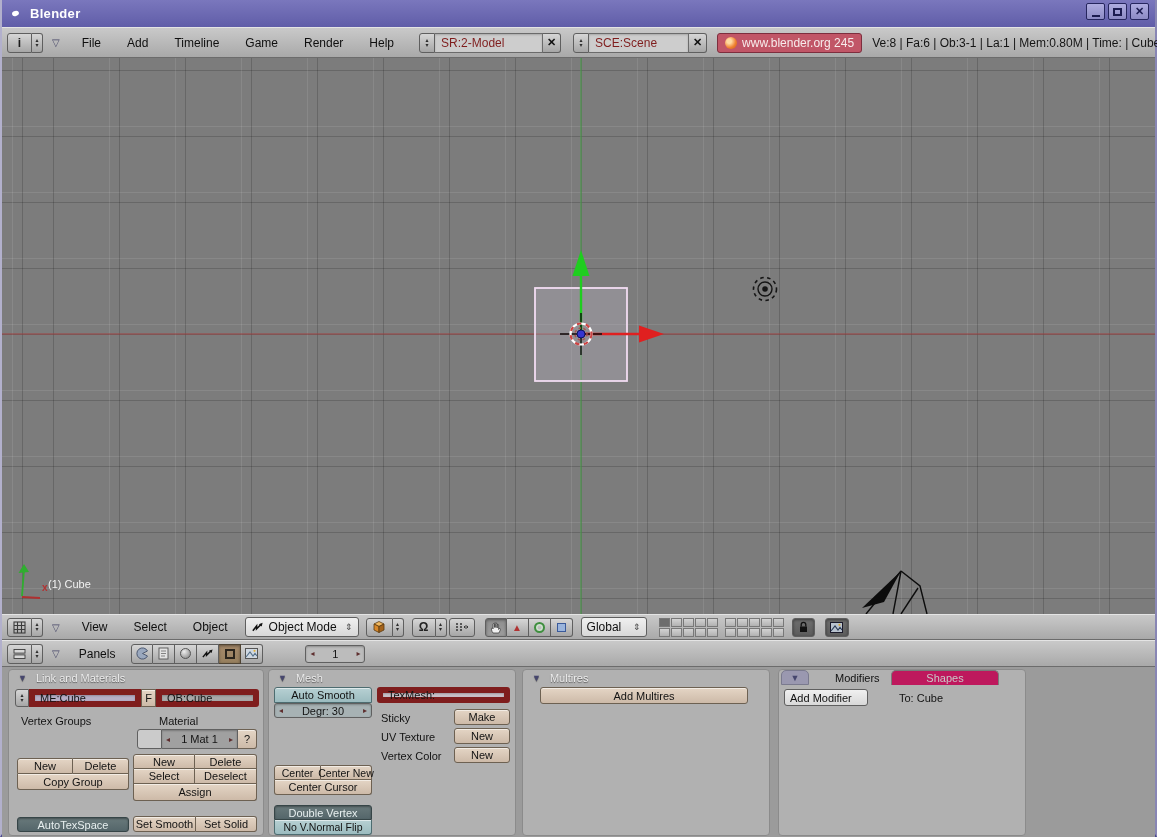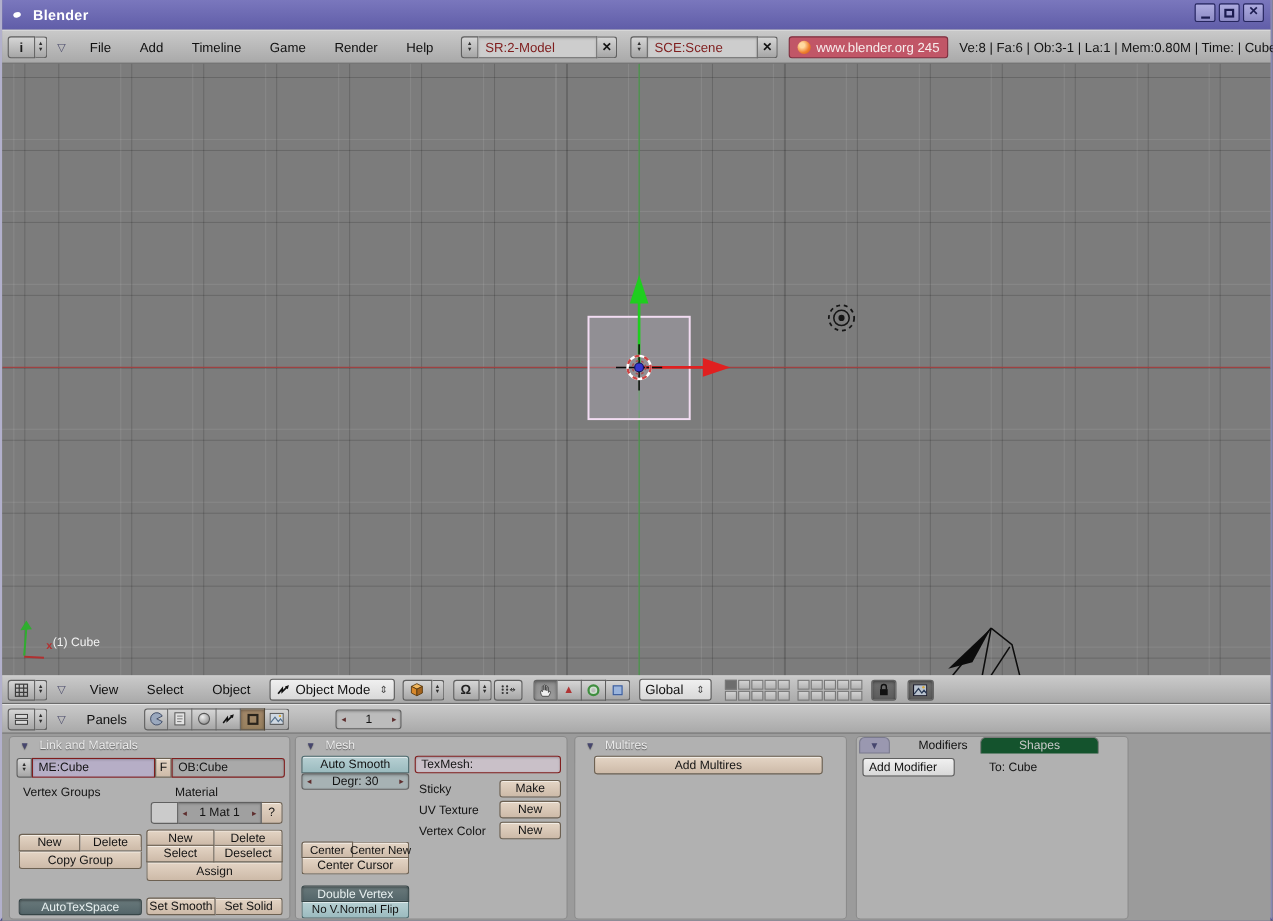--- a/index.html
+++ b/index.html
@@ -64,26 +64,26 @@
   .btn{display:flex;align-items:center;justify-content:center;font-size:11px;color:#131313;background:linear-gradient(#e4d5c5,#cdbaa8);border:1px solid #6d6152;border-radius:3px;box-shadow:inset 0 1px 0 rgba(255,255,255,.55);white-space:nowrap}
   .btn-cyan{background:linear-gradient(#b7d0d3,#9bbbbf);border-color:#4d6c70}
   .btn-dark{background:linear-gradient(#69797b,#54666a);border-color:#364547;color:#e7efef;box-shadow:inset 0 1px 2px rgba(0,0,0,.35)}
   .jr{border-radius:3px 0 0 3px}
   .jl{border-radius:0 3px 3px 0;border-left:none}
   .jt{border-radius:3px 3px 0 0}
   .jb{border-radius:0 0 3px 3px;border-top:none}
   .jm{border-radius:0;border-top:none}
   .numf{background:#a0a0a0;border:1px solid #606060;border-radius:3px;display:flex;align-items:center;justify-content:space-between;font-size:11px;color:#131313;padding:0 4px;box-shadow:inset 0 1px 2px rgba(0,0,0,.25)}
   .numf .ar{font-size:8px;color:#5e2e2e}
-  .inpf{background:#c9c0c8;border:1px solid #7f1d1d;border-radius:3px;display:flex;align-items:center;font-size:11px;color:#131313;padding:0 5px;box-shadow:inset 0 1px 2px rgba(0,0,0,.2)}
+  .inpf{background:#c9c0c8;border:6px solid #7f1d1d;border-radius:3px;display:flex;align-items:center;font-size:11px;color:#131313;padding:0 5px;box-shadow:inset 0 1px 2px rgba(0,0,0,.2)}
   .mefield{background:#b6aec6}
   .obfield{background:#a9a9a9}
   .lbl{font-size:11px;color:#131313;position:absolute;white-space:nowrap}
   .swatch{background:#cbcbcb;border:1px solid #606060;border-radius:3px 0 0 3px}
-  .tabdark{background:#14532d;border:1px solid #7a7a7a;border-bottom:none;border-radius:5px 5px 0 0;color:#c9c9c9;font-size:11px;display:flex;align-items:center;justify-content:center}
+  .tabdark{background:#be185d;border:1px solid #7a7a7a;border-bottom:none;border-radius:5px 5px 0 0;color:#c9c9c9;font-size:11px;display:flex;align-items:center;justify-content:center}
   .tabstub{background:#9a98b0;border:1px solid #7a7a8e;border-radius:5px 5px 0 0;display:flex;align-items:center;justify-content:center}
 </style>
 </head>
 <body>
 
 <div class="window">
 
   <div class="titlebar">
     <span class="blogo"></span>
     <span class="ttitle">Blender</span>

